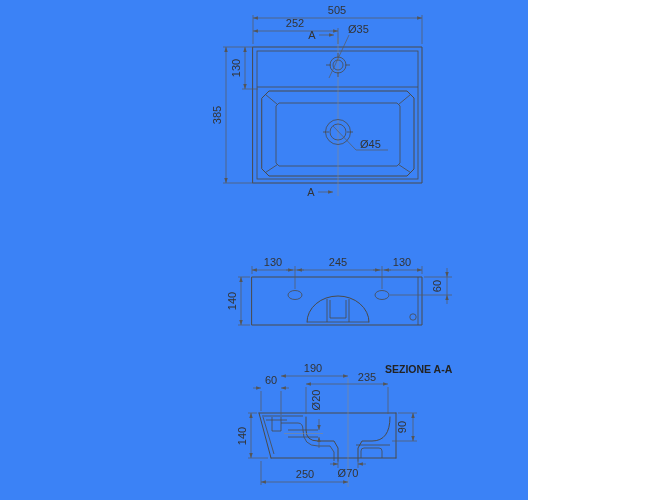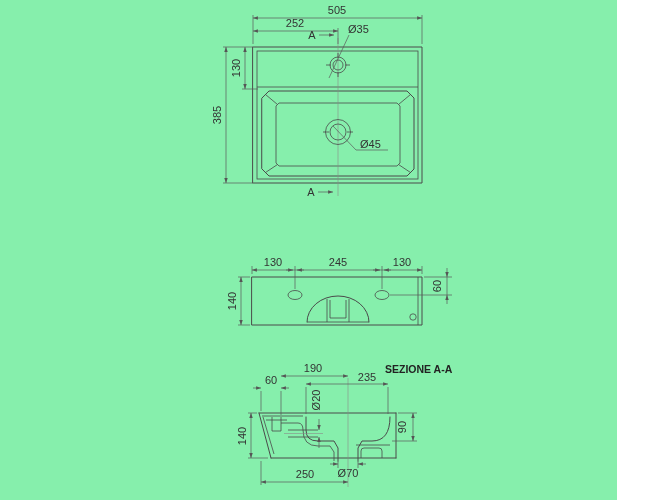--- a/index.html
+++ b/index.html
@@ -1,16 +1,16 @@
 <!DOCTYPE html>
 <html><head>
 <meta charset="utf-8">
 <style>
   html,body{margin:0;padding:0;background:#ffffff;}
-  .stage{width:617px;height:500px;background:#86efac;position:relative;overflow:hidden;}
+  .stage{width:528px;height:500px;background:#3b82f6;position:relative;overflow:hidden;}
   svg{display:block;font-family:"Liberation Sans",sans-serif;}
   .draw{stroke:#4a4a4a;stroke-width:1;fill:none;stroke-linecap:round;stroke-linejoin:round;}
   .draw2{stroke:#4a4a4a;stroke-width:0.8;fill:none;}
   .dim{stroke:#5a5a5a;stroke-width:0.7;fill:none;}
   .cl{stroke:#8a8a8a;stroke-width:0.6;fill:none;}
   .lbl{fill:#333333;font-size:11px;}
   .lblTitle{fill:#222222;font-size:10.5px;font-weight:bold;}
 </style>
 </head>
 <body>

